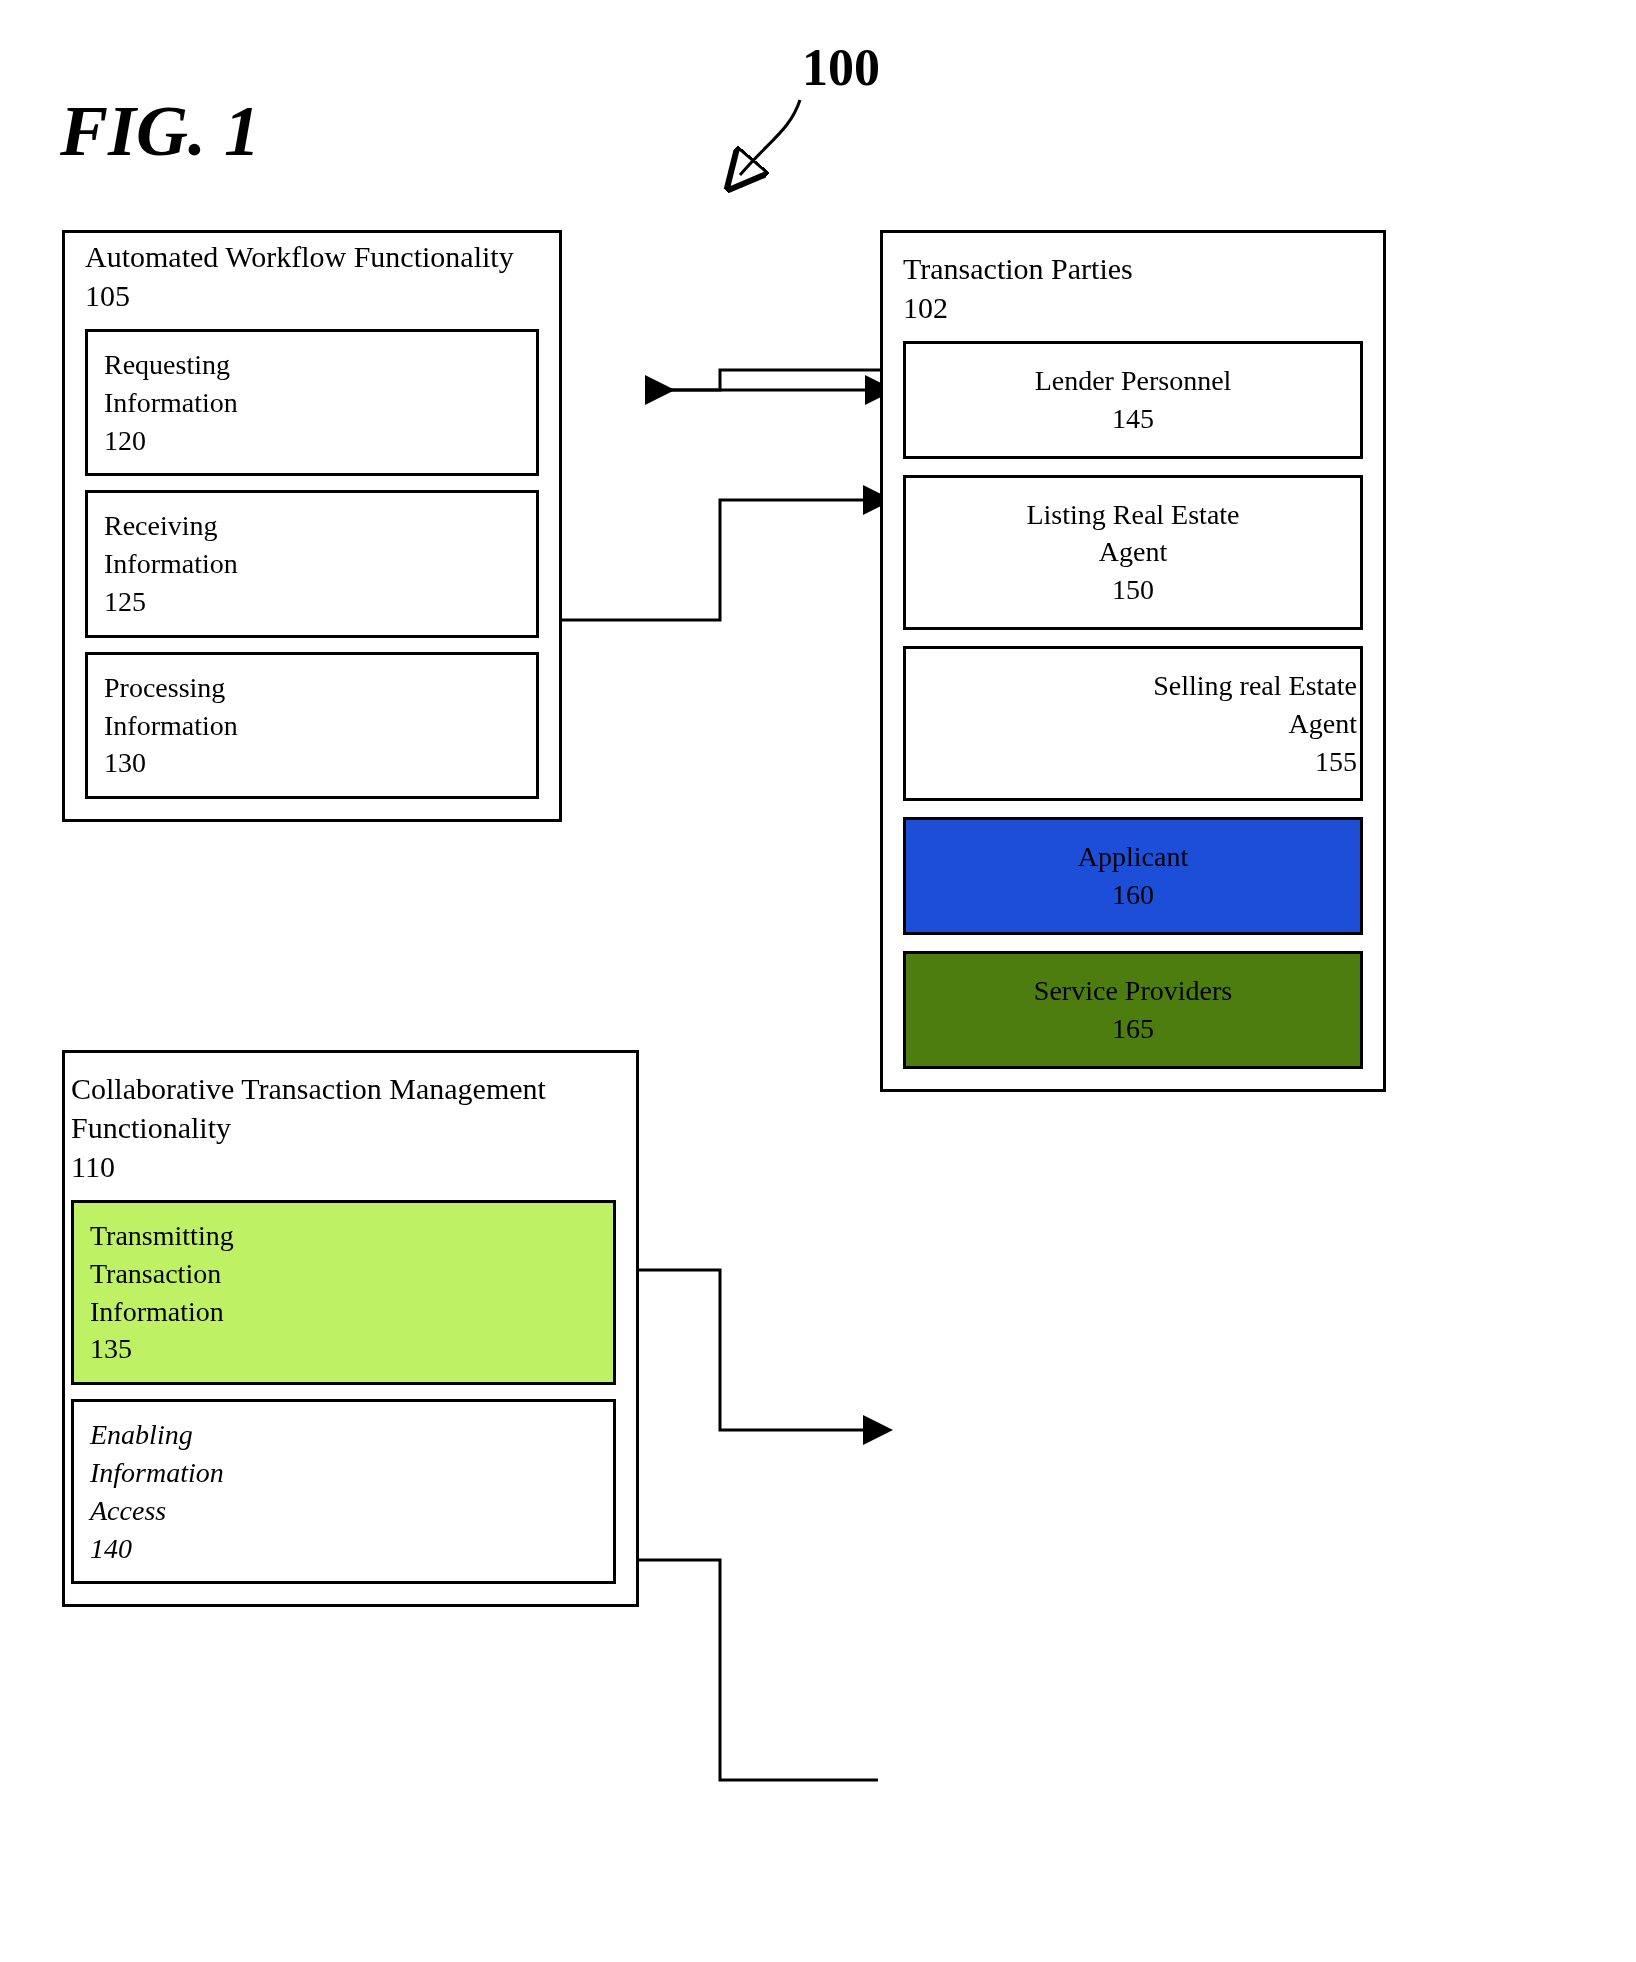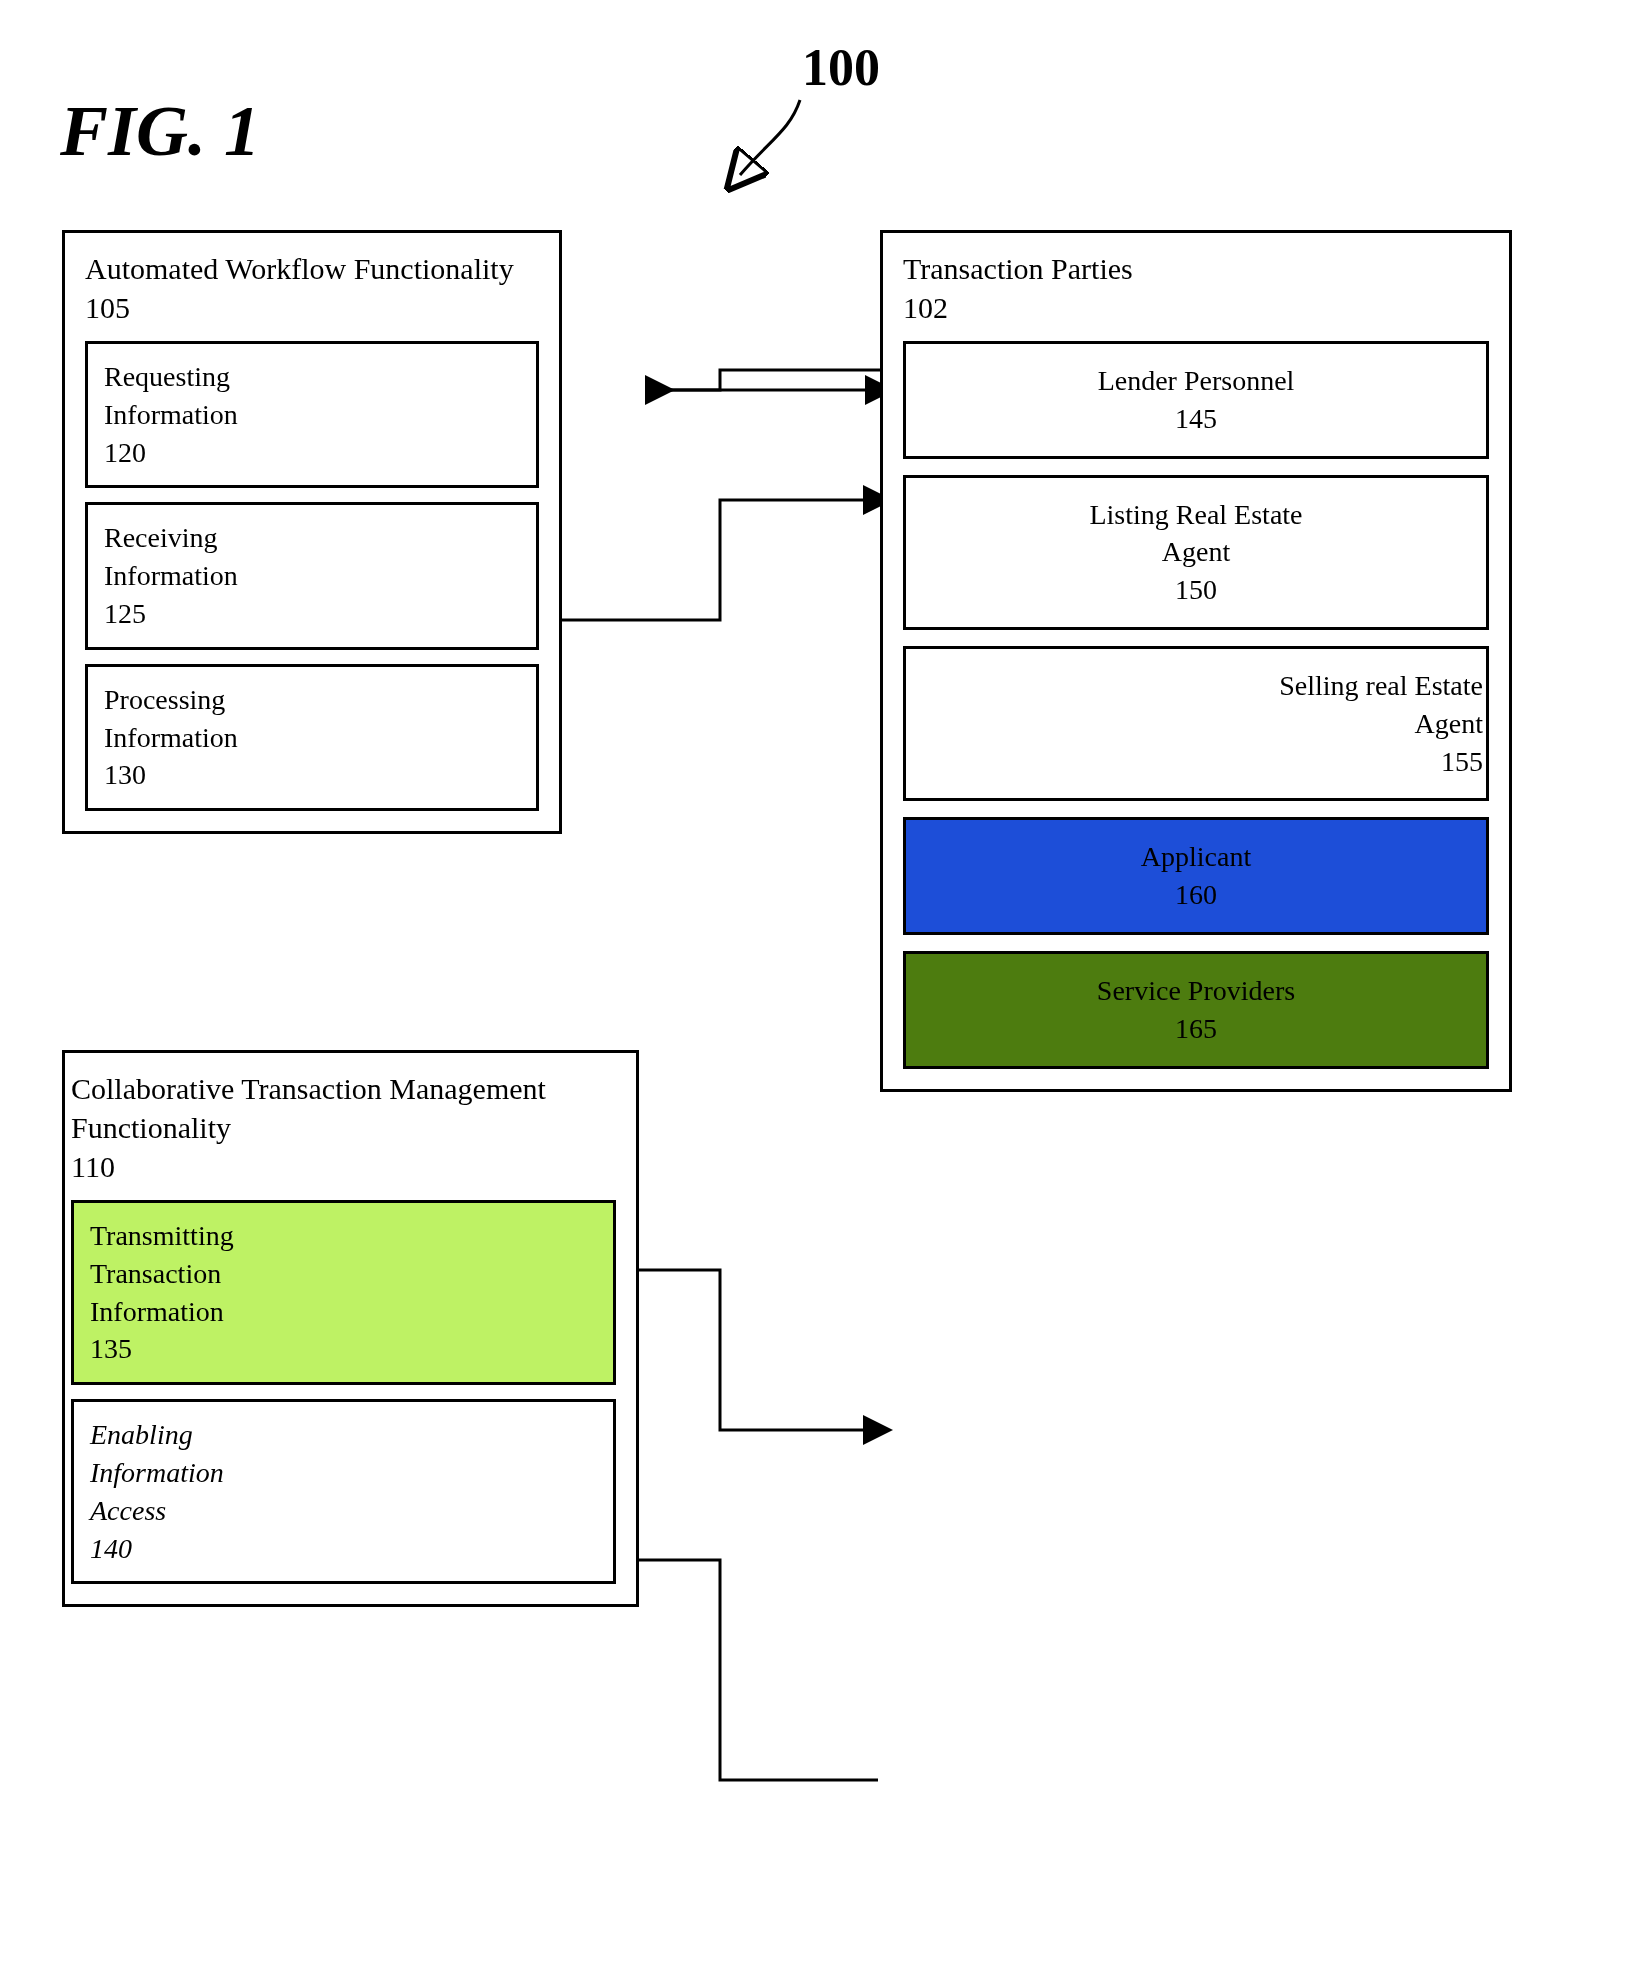--- a/index.html
+++ b/index.html
@@ -77,21 +77,21 @@
 
     <polyline points="880,370 720,370 720,390 660,390" stroke="#000" stroke-width="3" fill="none" marker-end="url(#arrowhead-solid-left)"></polyline>
 
     <polyline points="562,620 720,620 720,500 878,500" stroke="#000" stroke-width="3" fill="none" marker-end="url(#arrowhead-solid)"></polyline>
 
     <polyline points="562,1270 720,1270 720,1430 878,1430" stroke="#000" stroke-width="3" fill="none" marker-end="url(#arrowhead-solid)"></polyline>
 
     <polyline points="562,1560 720,1560 720,1780 878,1780" stroke="#000" stroke-width="3" fill="none" marker-start="url(#arrowhead-solid-left)"></polyline>
   </svg>
 
-  <div style="position:absolute; left:62px; top:230px; width:500px; border:3px solid #000; padding:16px 20px 20px 20px; background:#fff;">
+  <div style="position:absolute; left:62px; top:230px; width:500px; border:3px solid #000; padding:4px 20px 20px 20px; background:#fff;">
     <div style="font-size:30px; line-height:1.3; margin-bottom:14px;">
       <span>Automated Workflow Functionality</span><br>
       <span>105</span>
     </div>
     <div style="border:3px solid #000; padding:14px 16px; margin-bottom:14px; background:#fff;">
       <div style="font-size:28px; line-height:1.35;">
         Requesting<br>Information<br>120
       </div>
     </div>
     <div style="border:3px solid #000; padding:14px 16px; margin-bottom:14px; background:#fff;">
@@ -116,21 +116,21 @@
         Transmitting<br>Transaction<br>Information<br>135
       </div>
     </div>
     <div style="border:3px solid #000; padding:14px 16px; background:#fff;">
       <div style="font-size:28px; line-height:1.35;font-style:italic;">
         Enabling<br>Information<br>Access<br>140
       </div>
     </div>
   </div>
 
-  <div style="position:absolute; left:880px; top:230px; width:632px; border:3px solid #000; padding:16px 20px 20px 20px; background:#fff;">
+  <div style="position:absolute; left:880px; top:230px; width:506px; border:3px solid #000; padding:16px 20px 20px 20px; background:#fff;">
     <div style="font-size:30px; line-height:1.3; margin-bottom:14px;">
       <span>Transaction Parties</span><br>
       <span>102</span>
     </div>
     <div style="border:3px solid #000; padding:18px 16px; margin-bottom:16px; background:#fff; text-align:center;">
       <div style="font-size:28px; line-height:1.35;">
         Lender Personnel<br>145
       </div>
     </div>
     <div style="border:3px solid #000; padding:18px 16px; margin-bottom:16px; background:#fff; text-align:center;">

